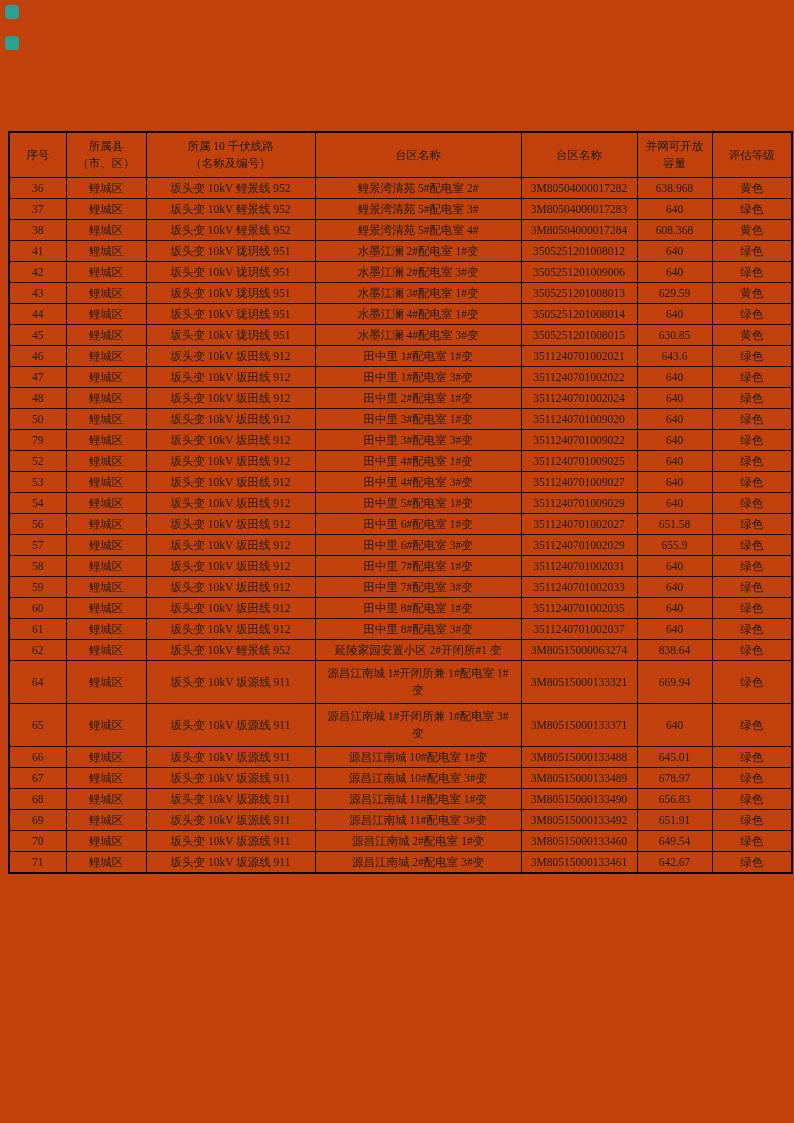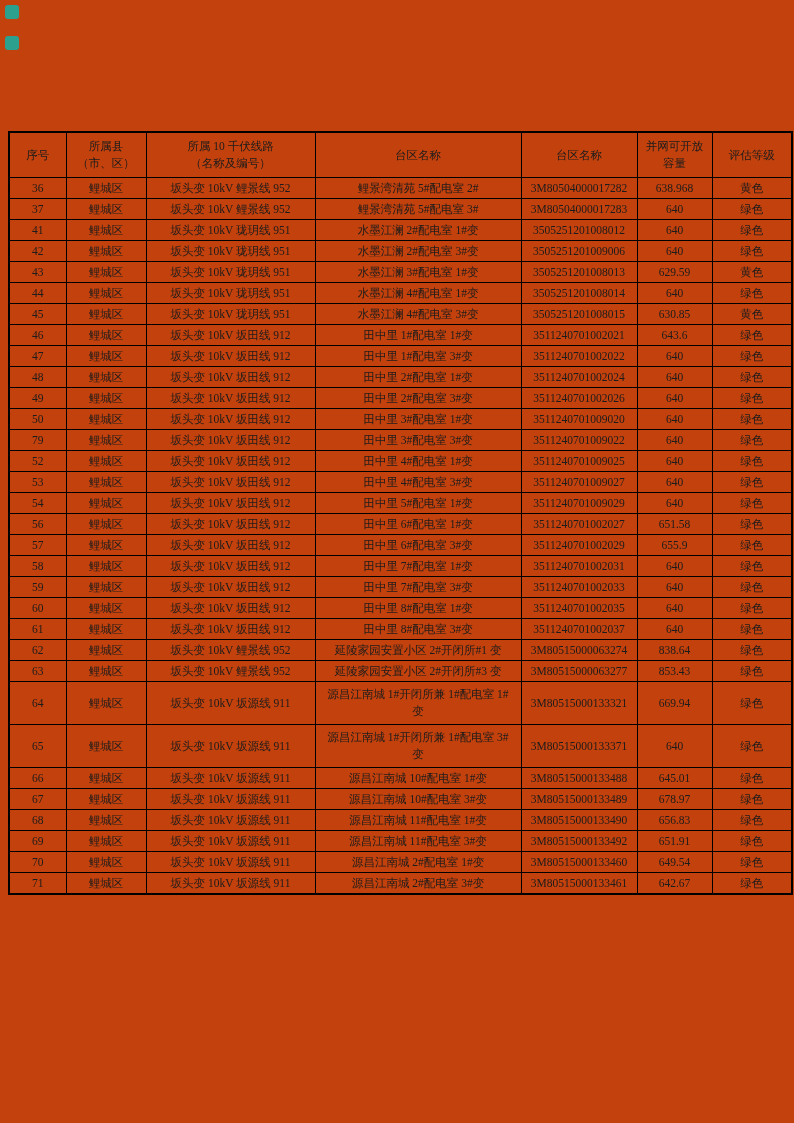--- a/index.html
+++ b/index.html
@@ -107,20 +107,29 @@
         <tr>
           <td>37</td>
           <td>鲤城区</td>
           <td>坂头变 10kV 鲤景线 952</td>
           <td>鲤景湾清苑 5#配电室 3#</td>
           <td>3M80504000017283</td>
           <td>640</td>
           <td>绿色</td>
         </tr>
         <tr>
+          <td>38</td>
+          <td>鲤城区</td>
+          <td>坂头变 10kV 鲤景线 952</td>
+          <td>鲤景湾清苑 5#配电室 4#</td>
+          <td>3M80504000017284</td>
+          <td>608.368</td>
+          <td>黄色</td>
+        </tr>
+        <tr>
           <td>41</td>
           <td>鲤城区</td>
           <td>坂头变 10kV 珑玥线 951</td>
           <td>水墨江澜 2#配电室 1#变</td>
           <td>3505251201008012</td>
           <td>640</td>
           <td>绿色</td>
         </tr>
         <tr>
           <td>42</td>
@@ -179,29 +188,20 @@
         <tr>
           <td>48</td>
           <td>鲤城区</td>
           <td>坂头变 10kV 坂田线 912</td>
           <td>田中里 2#配电室 1#变</td>
           <td>3511240701002024</td>
           <td>640</td>
           <td>绿色</td>
         </tr>
         <tr>
-          <td>49</td>
-          <td>鲤城区</td>
-          <td>坂头变 10kV 坂田线 912</td>
-          <td>田中里 2#配电室 3#变</td>
-          <td>3511240701002026</td>
-          <td>640</td>
-          <td>绿色</td>
-        </tr>
-        <tr>
           <td>50</td>
           <td>鲤城区</td>
           <td>坂头变 10kV 坂田线 912</td>
           <td>田中里 3#配电室 1#变</td>
           <td>3511240701009020</td>
           <td>640</td>
           <td>绿色</td>
         </tr>
         <tr>
           <td>79</td>
@@ -295,29 +295,20 @@
         </tr>
         <tr>
           <td>62</td>
           <td>鲤城区</td>
           <td>坂头变 10kV 鲤景线 952</td>
           <td>延陵家园安置小区 2#开闭所#1 变</td>
           <td>3M80515000063274</td>
           <td>838.64</td>
           <td>绿色</td>
         </tr>
-        <tr>
-          <td>63</td>
-          <td>鲤城区</td>
-          <td>坂头变 10kV 鲤景线 952</td>
-          <td>延陵家园安置小区 2#开闭所#3 变</td>
-          <td>3M80515000063277</td>
-          <td>853.43</td>
-          <td>绿色</td>
-        </tr>
         <tr class="row-double">
           <td>64</td>
           <td>鲤城区</td>
           <td>坂头变 10kV 坂源线 911</td>
           <td>源昌江南城 1#开闭所兼 1#配电室 1#
 变</td>
           <td>3M80515000133321</td>
           <td>669.94</td>
           <td>绿色</td>
         </tr>

